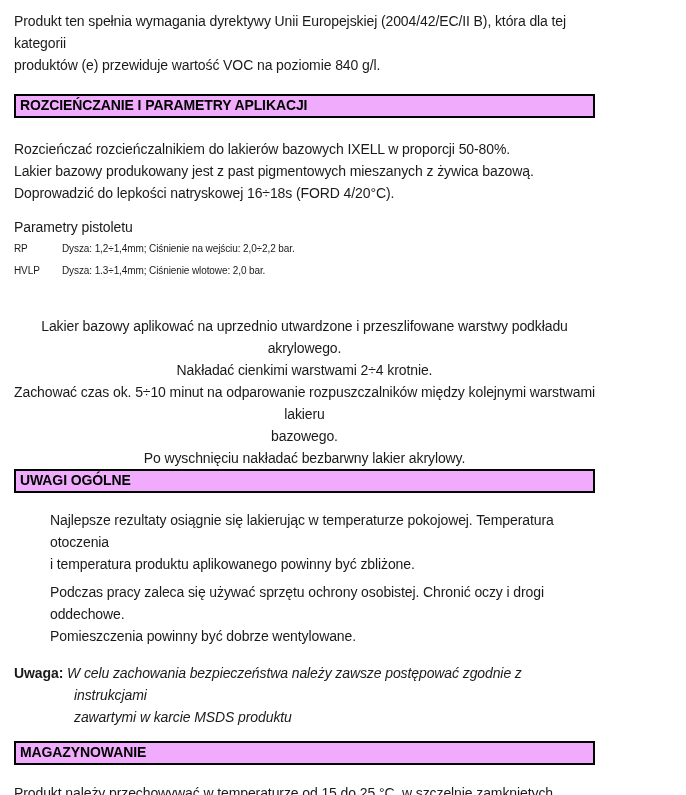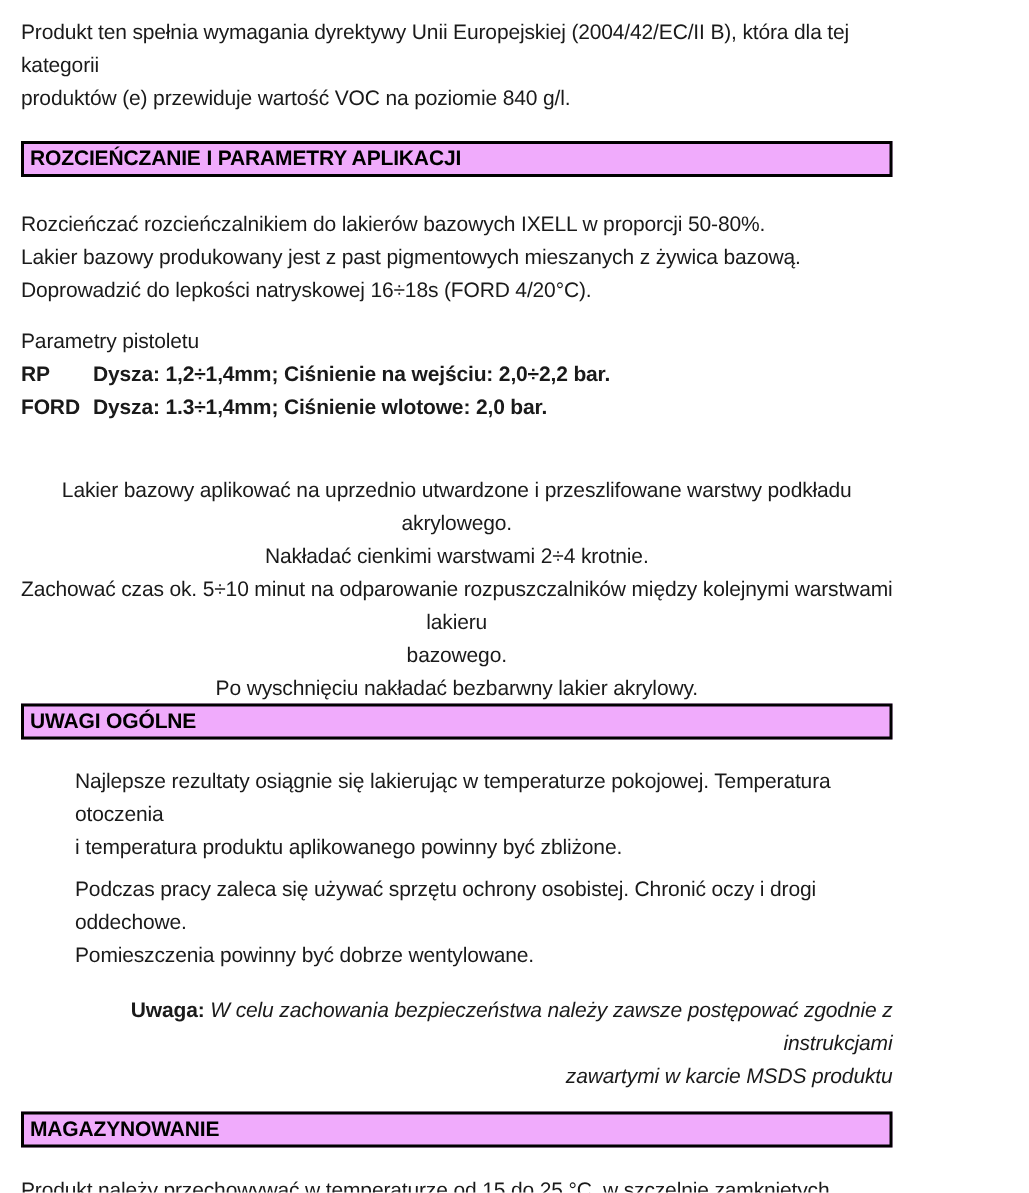--- a/index.html
+++ b/index.html
@@ -29,38 +29,36 @@
     letter-spacing: -0.1px;
     color: #000000;
     background: #f0abfc;
   }
   .intro           { margin-top: 1px; }
   .box-dilution    { margin-top: 18px; }
   .dilution-body   { margin-top: 20px; }
   .gun-title       { margin-top: 12px; }
   .gun-row {
     display: flex;
-    font-size: 14px;
+    font-size: 10px;
     line-height: 22px;
     letter-spacing: -0.1px;
-    font-weight: bold;
   }
   .gun-label { flex: 0 0 48px; }
   .gun-value { flex: 1; }
   .box-application { margin-top: 3px; }
   .application-body{ margin-top: 33px; text-align: center; }
   .box-notes       { }
   .notes-paragraphs{ margin-top: 16px; }
   .indented        { margin-left: 36px; }
   .indented + .indented { margin-top: 6px; }
   .note-line {
     margin-top: 15px;
     padding-left: 60px;
     text-indent: -60px;
-    text-align: right;
   }
   .note-label { font-weight: bold; font-style: normal; }
   .note-text  { font-style: italic; }
   .box-storage     { margin-top: 13px; }
   .storage-body    { margin-top: 17px; }
   .box-warranty    { margin-top: 15px; }
 </style>
 </head>
 <body>
 
@@ -75,21 +73,21 @@
 Lakier bazowy produkowany jest z past pigmentowych mieszanych z żywica bazową.
 Doprowadzić do lepkości natryskowej 16÷18s (FORD 4/20°C).</p>
 
   <p class="para gun-title">Parametry pistoletu</p>
 
   <div class="gun-row">
     <span class="gun-label">RP</span>
     <span class="gun-value">Dysza: 1,2÷1,4mm; Ciśnienie na wejściu: 2,0÷2,2 bar.</span>
   </div>
   <div class="gun-row">
-    <span class="gun-label">FORD</span>
+    <span class="gun-label">HVLP</span>
     <span class="gun-value">Dysza: 1.3÷1,4mm; Ciśnienie wlotowe: 2,0 bar.</span>
   </div>
 
 
   <p class="para application-body">Lakier bazowy aplikować na uprzednio utwardzone i przeszlifowane warstwy podkładu akrylowego.
 Nakładać cienkimi warstwami 2÷4 krotnie.
 Zachować czas ok. 5÷10 minut  na odparowanie rozpuszczalników między kolejnymi warstwami lakieru
 bazowego.
 Po wyschnięciu nakładać bezbarwny lakier akrylowy.</p>
 

